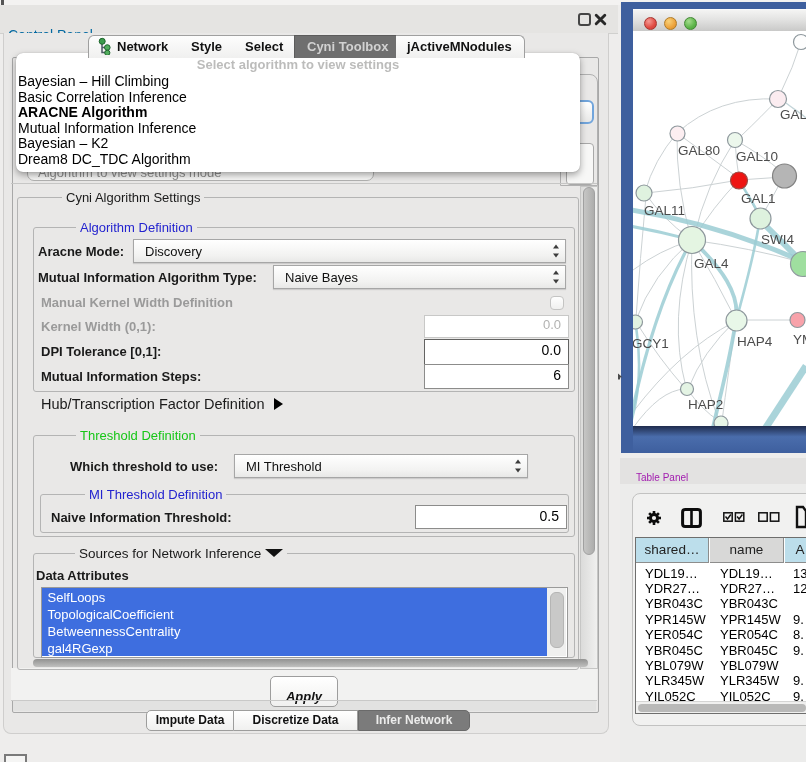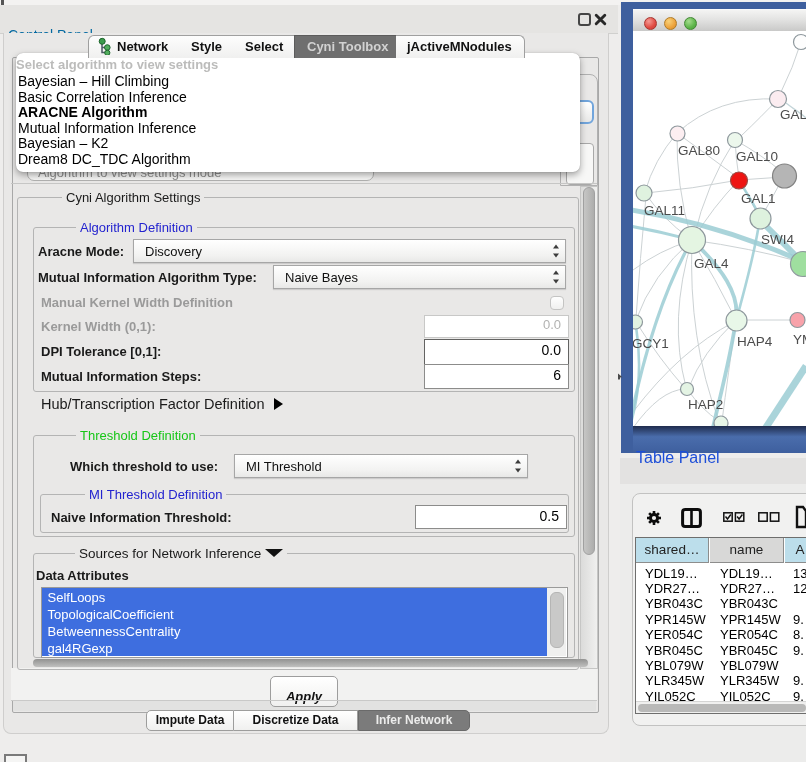--- a/index.html
+++ b/index.html
@@ -139,21 +139,21 @@
   <div class="abs" style="left:41px;top:587px;width:525px;height:69px;border:1px solid #9a9a99;background:#fff;"></div>
   <div class="abs" style="left:42px;top:588px;width:505px;height:68px;background:#3e6edf;overflow:hidden;">
     <div style="color:#fff;font-size:13px;line-height:17px;padding:0.5px 0 0 5.5px;">SelfLoops<br>TopologicalCoefficient<br>BetweennessCentrality<br>gal4RGexp</div>
   </div>
   <div class="abs" style="left:547px;top:588px;width:19px;height:68px;background:#f0f0ef;"></div>
   <div class="abs" style="left:550px;top:592px;width:12px;height:54px;background:#c9c9c8;border:1px solid #b5b5b4;border-radius:6px;"></div>
 </div>
 
 <div id="popup">
   <div class="abs" style="left:16px;top:53px;width:564px;height:119px;background:#fff;border-radius:7px;box-shadow:0 3px 7px rgba(0,0,0,0.35),0 0 1px rgba(0,0,0,0.3);"></div>
-  <span class="abs" style="left:16px;top:57px;width:564px;font-size:13px;font-weight:bold;color:#bcbcbb;">Select algorithm to view settings</span>
+  <span class="abs" style="left:16px;top:57px;width:564px;text-align:center;font-size:13px;font-weight:bold;color:#bcbcbb;">Select algorithm to view settings</span>
   <div class="abs" style="left:18px;top:74px;font-size:14px;color:#000;line-height:15.5px;white-space:nowrap;">
     Bayesian – Hill Climbing<br>
     Basic Correlation Inference<br>
     <span class="b">ARACNE Algorithm</span><br>
     Mutual Information Inference<br>
     Bayesian – K2<br>
     Dream8 DC_TDC Algorithm
   </div>
 </div>
 
@@ -241,21 +241,21 @@
     </g>
   </svg>
   <div class="abs" style="left:633px;top:426px;width:173px;height:27px;background:linear-gradient(#1f2c4d,#4a6dac 40%,#3e5f9e);"></div>
   <svg class="abs" style="left:617px;top:372.5px;" width="6" height="7" viewBox="0 0 6 7">
     <path d="M1 6.5 L1 0.5 L5.5 4.2 L3.4 4.2 L2.8 6.5 Z" fill="#4a4a4a"></path>
   </svg>
 </div>
 
 <div id="tablepanel">
   <div class="abs" style="left:620px;top:458px;width:186px;height:26px;background:#e3e2e1;"></div>
-  <span class="abs" style="left:636px;top:449px;font-size:16px;color:#1d4ed8;">Table Panel</span>
+  <span class="abs" style="left:636px;top:472px;font-size:10px;color:#a21caf;">Table Panel</span>
   <div class="abs" style="left:620px;top:484px;width:186px;height:278px;background:#ececeb;"></div>
   <div class="abs" style="left:632px;top:493px;width:180px;height:231px;background:#f1f1f0;border:1px solid #c2c2c1;border-radius:8px 0 0 8px;"></div>
 
   <svg class="abs" style="left:646px;top:510px;" width="16" height="16" viewBox="0 0 16 16">
     <g fill="#0c0c0c">
       <circle cx="8" cy="8" r="5"></circle>
       <g stroke="#0c0c0c" stroke-width="2.6">
         <line x1="8" y1="1" x2="8" y2="4"></line>
           <line x1="8" y1="12" x2="8" y2="15"></line>
         <line x1="1" y1="8" x2="4" y2="8"></line>

